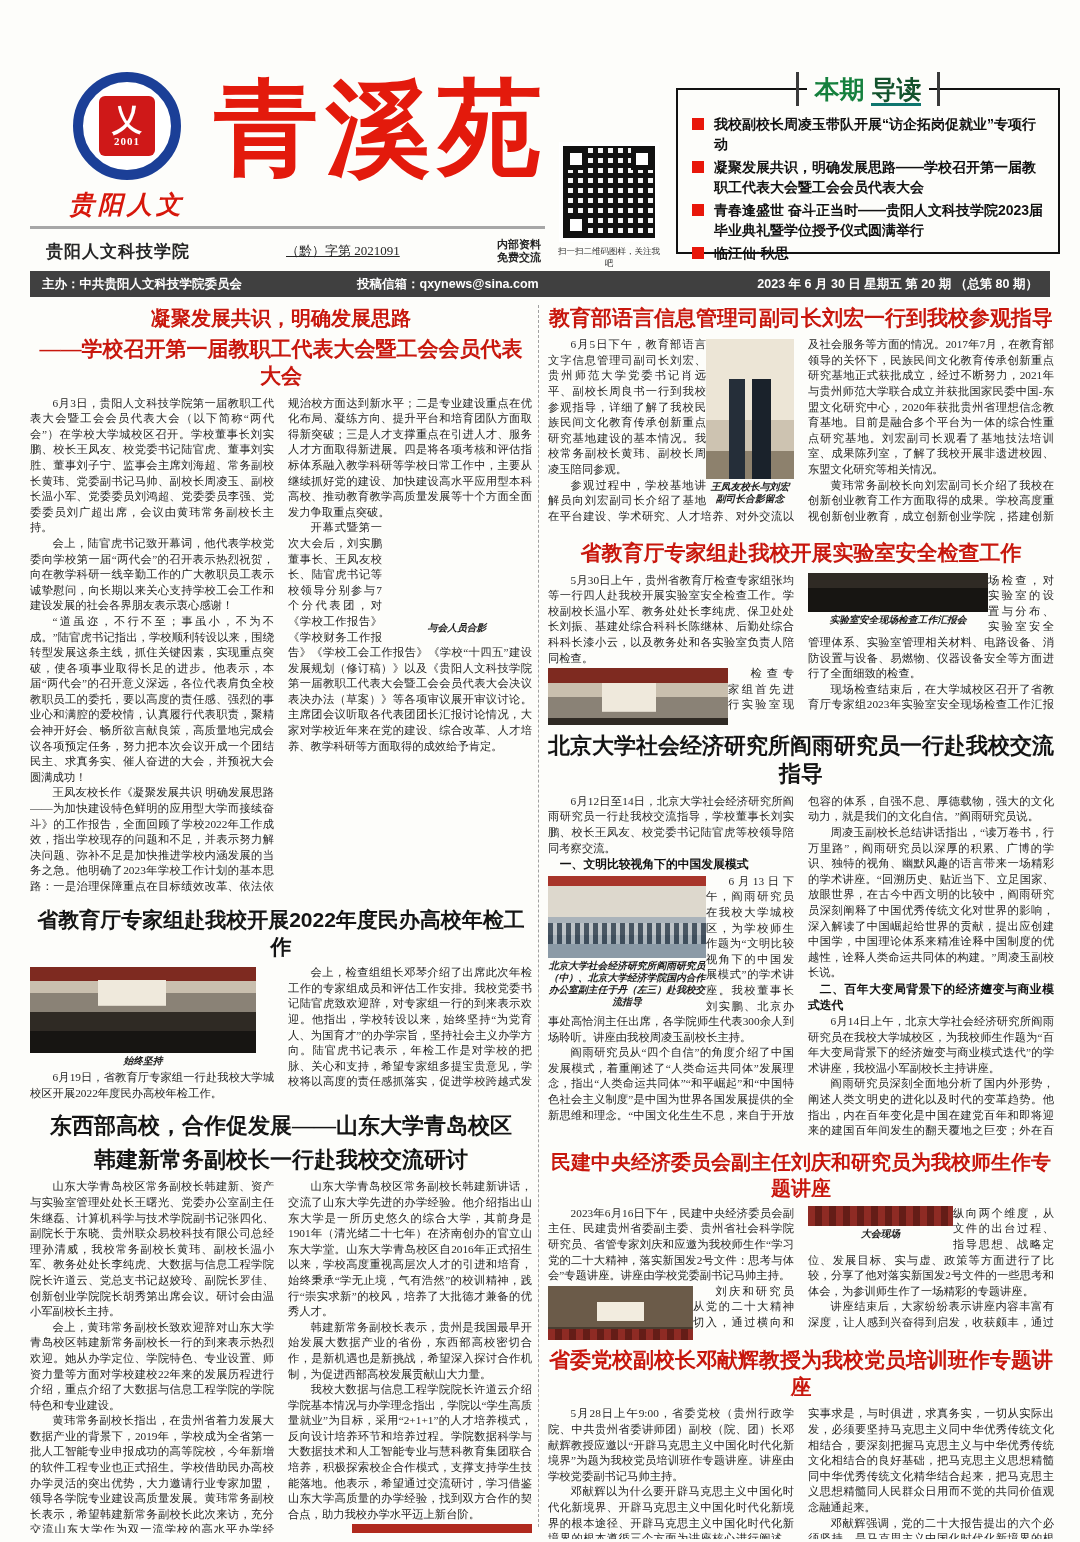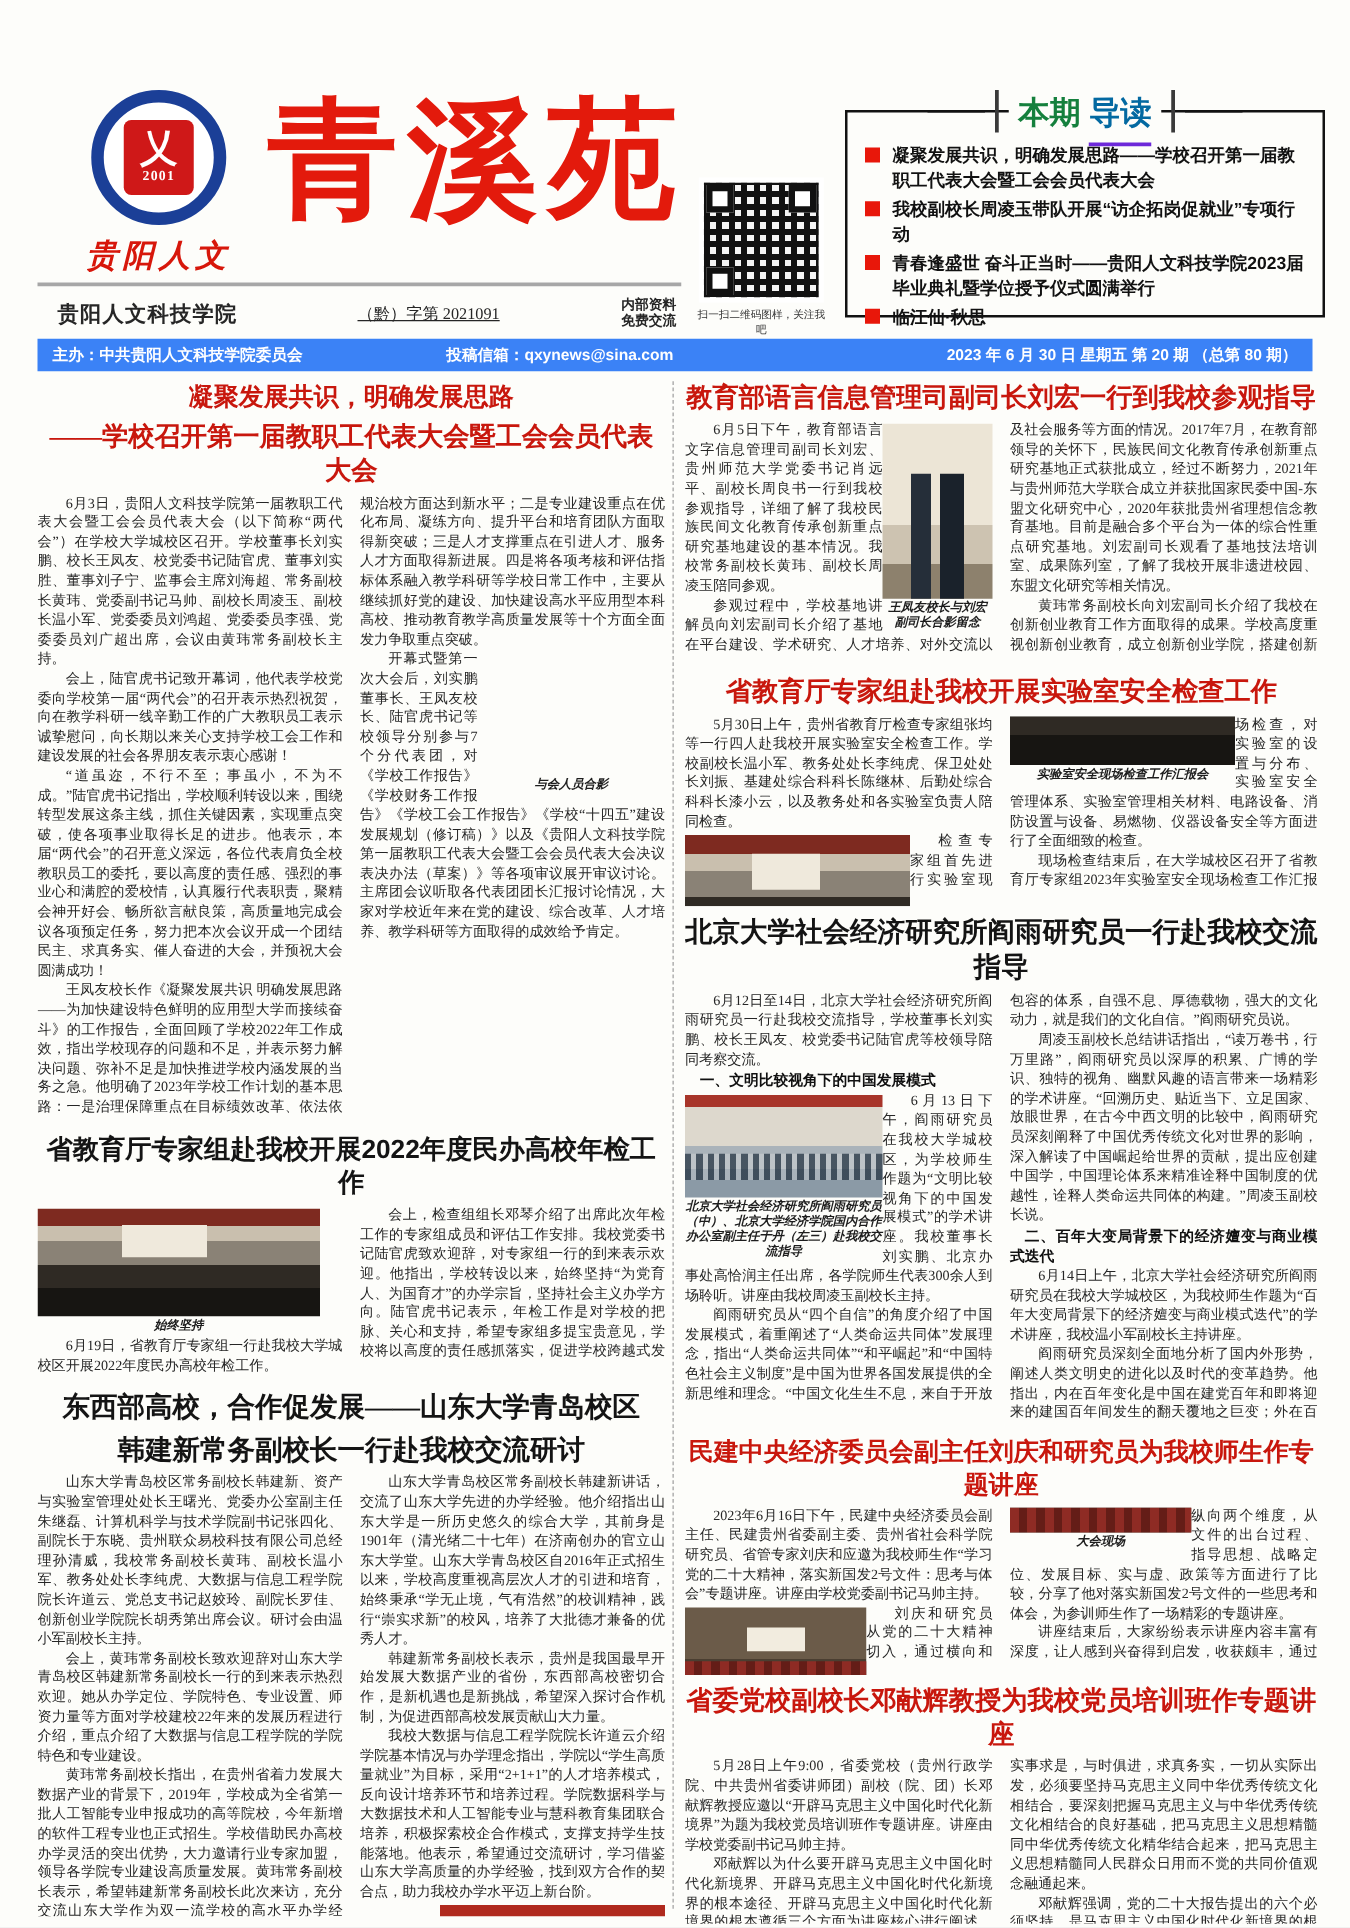--- a/index.html
+++ b/index.html
@@ -36,27 +36,27 @@
   .qr-cap{margin-top:4px;font-size:8.5px;color:#333;letter-spacing:0;}
   
   .digest{position:absolute;left:676px;top:88px;width:384px;height:166px;border:2px solid #121212;
           box-sizing:border-box;}
   .digest-title{position:absolute;left:0;right:0;top:-18px;display:flex;align-items:center;justify-content:center;}
   .dt-line{height:2px;background:#121212;flex:0 0 46px;}
   .dt-bar{width:3px;height:34px;background:#3a3a3a;margin:0 8px;}
   .dt-text{background:#fdfdfa;padding:0 8px;font-size:25px;font-weight:900;
            font-family:"Liberation Sans",sans-serif;white-space:nowrap;}
   .dt-black{color:#15803d;}
-  .dt-red{color:#0369a1;border-bottom:3px solid #6d28d9;padding-bottom:10px;}
+  .dt-red{color:#14532d;border-bottom:3px solid #0f766e;padding-bottom:0;}
   .digest ul{list-style:none;margin:24px 12px 6px 14px;padding:0;}
   .digest li{position:relative;padding-left:22px;font-size:14px;font-weight:bold;line-height:20px;
              font-family:"Liberation Sans",sans-serif;color:#111;margin-bottom:3px;}
   .digest li::before{content:"";position:absolute;left:0;top:4px;width:12px;height:12px;background:#e8170a;}
   
-  .infobar{position:absolute;left:30px;top:271px;width:1020px;height:26px;background:#3b82f6;
+  .infobar{position:absolute;left:30px;top:271px;width:1020px;height:26px;background:#404040;
            color:#fff;font-family:"Liberation Sans",sans-serif;font-size:12.5px;font-weight:bold;
            display:flex;align-items:center;}
   .ib-org{margin-left:12px;}
   .ib-mail{margin-left:115px;}
   .ib-date{margin-left:auto;margin-right:12px;}
 
   
   .col{position:absolute;top:303px;overflow:hidden;}
   .col-left{left:30px;width:502px;height:1230px;}
   .col-right{left:548px;width:506px;height:1236px;}
@@ -150,22 +150,22 @@
       <span class="dt-line" data-interactable="false"></span>
       <span class="dt-bar" data-interactable="false"></span>
       <span class="dt-text">
         <span class="dt-black" data-interactable="false">本期</span>
         <span class="dt-red" data-interactable="false">导读</span>
       </span>
       <span class="dt-bar" data-interactable="false"></span>
       <span class="dt-line" data-interactable="false"></span>
     </div>
     <ul data-interactable="false">
+        <li data-interactable="false">我校副校长周凌玉带队开展“访企拓岗促就业”专项行动</li>
         <li data-interactable="false">凝聚发展共识，明确发展思路——学校召开第一届教职工代表大会暨工会会员代表大会</li>
-        <li data-interactable="false">我校副校长周凌玉带队开展“访企拓岗促就业”专项行动</li>
         <li data-interactable="false">青春逢盛世 奋斗正当时——贵阳人文科技学院2023届毕业典礼暨学位授予仪式圆满举行</li>
         <li data-interactable="false">临江仙·秋思</li>
       </ul>
   </div>
 
   <div class="infobar" data-interactable="false">
     <span class="ib-org" data-interactable="false">主办：中共贵阳人文科技学院委员会</span>
     <span class="ib-mail" data-interactable="false">投稿信箱：qxynews@sina.com</span>
     <span class="ib-date" data-interactable="false">2023 年 6 月 30 日  星期五 第 20 期 （总第 80 期）</span>
   </div>

